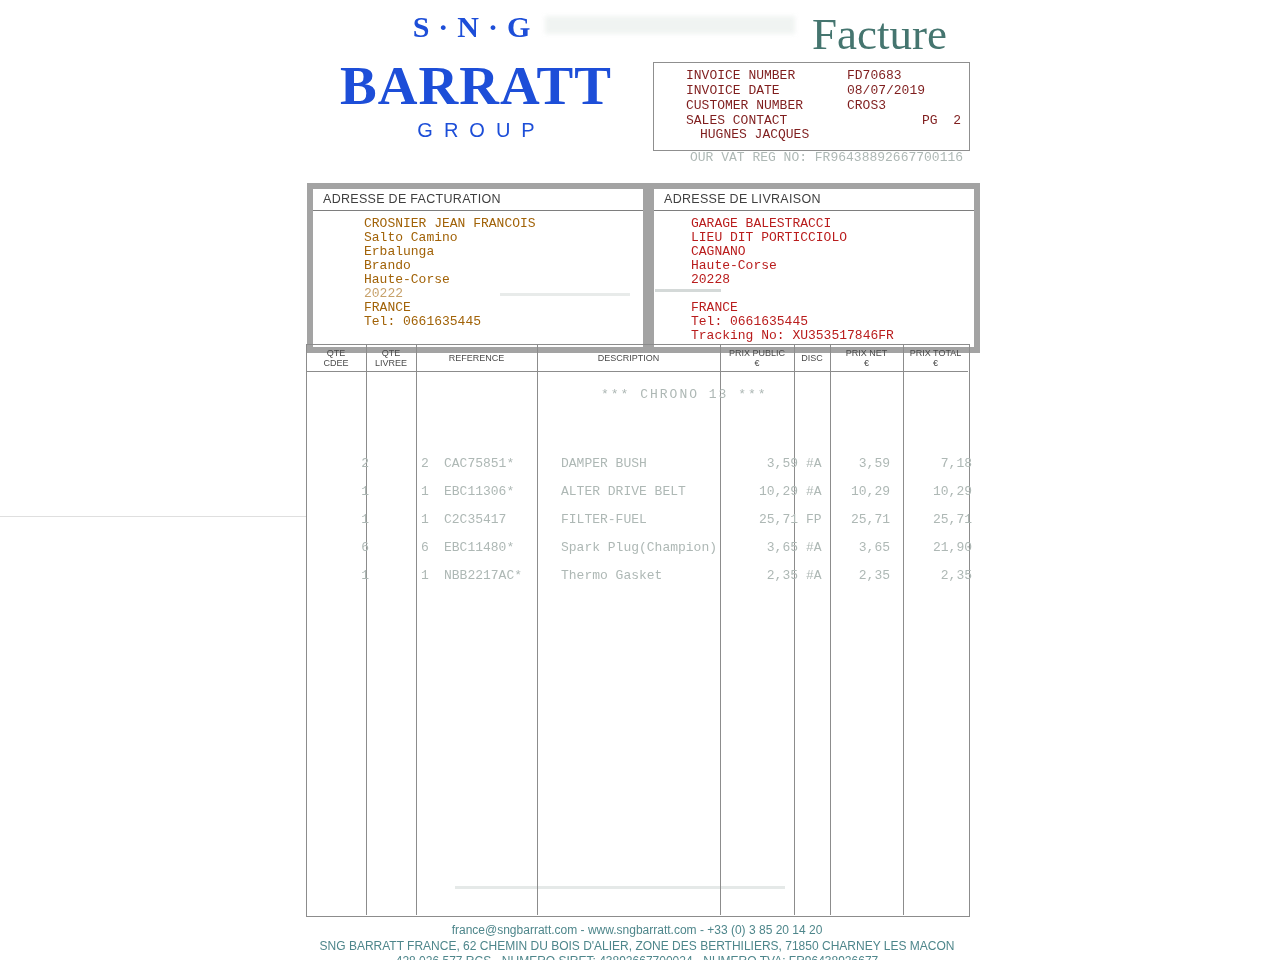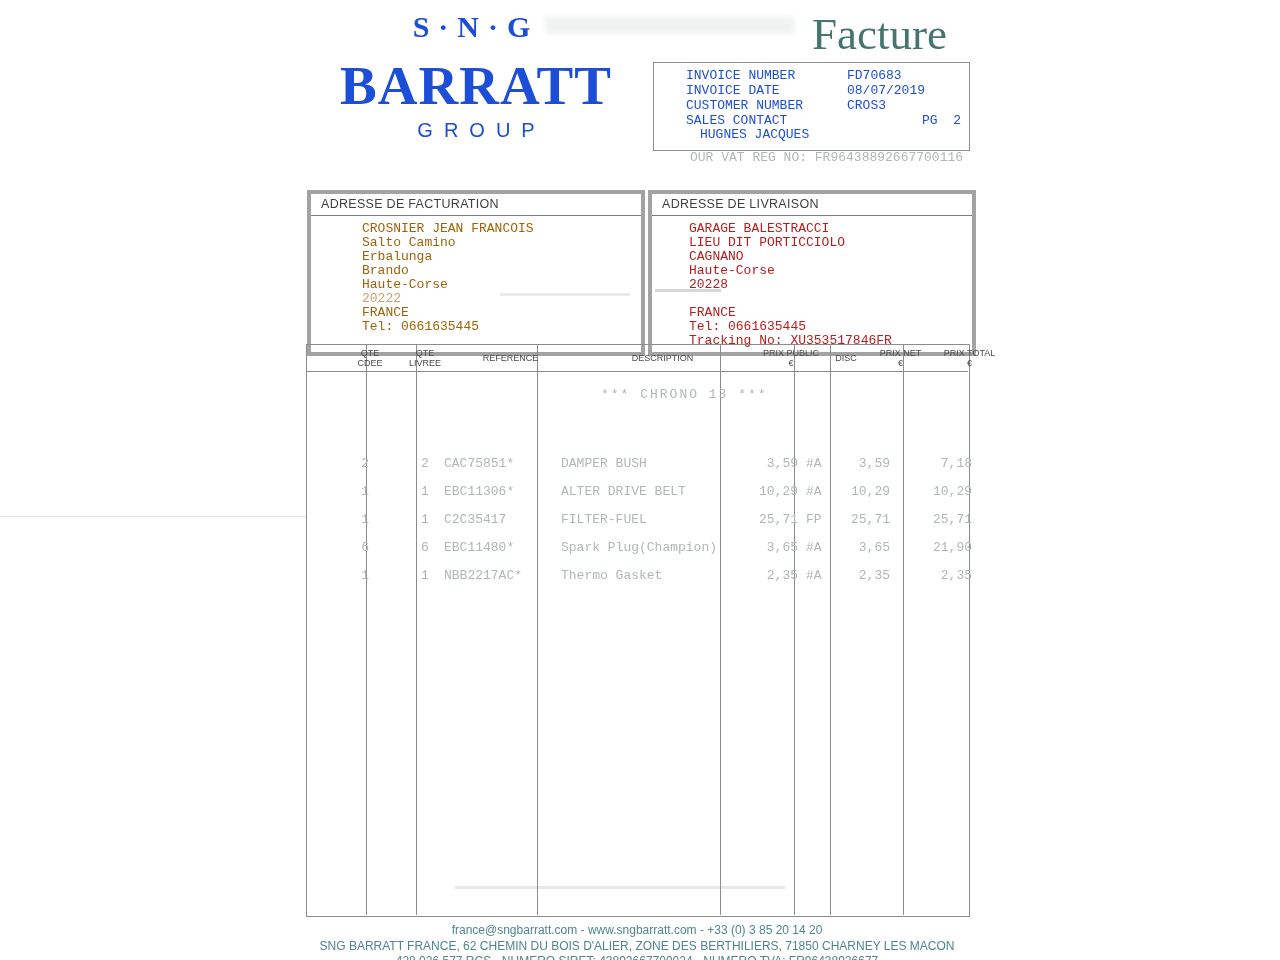--- a/index.html
+++ b/index.html
@@ -19,36 +19,36 @@
   .meta-box{position:absolute;left:653px;top:62px;width:315px;height:87px;border:1px solid #8f8f8f;
             font-size:13px;line-height:13px;}
   .meta-row{position:absolute;left:0;width:100%;height:14px;}
   .meta-label{position:absolute;left:32px;white-space:pre;}
   .meta-value{position:absolute;left:193px;white-space:pre;}
   .meta-page{position:absolute;right:8px;white-space:pre;}
   .meta-name{position:absolute;left:46px;white-space:pre;}
   .vat-line{position:absolute;left:690px;top:150px;font-size:13px;white-space:pre;}
 
   
-  .addr-box{position:absolute;top:190px;height:158px;border:4px solid #a3a3a3;background:transparent;}
+  .addr-box{position:absolute;top:183px;height:158px;border:6px solid #a3a3a3;background:transparent;}
   .addr-box.billing{left:307px;width:330px;}
   .addr-box.shipping{left:648px;width:320px;}
   .addr-title{position:absolute;left:0;top:0;width:100%;height:21px;border-bottom:1px solid #7e7e7e;
               font-size:12.5px;color:#3f3f3f;line-height:21px;text-indent:10px;letter-spacing:.3px;}
   .addr-lines{position:absolute;top:28px;font-size:13px;line-height:14px;}
   .billing .addr-lines{left:51px;}
   .shipping .addr-lines{left:37px;}
   .addr-line{height:14px;white-space:pre;}
 
   
   .grid-outer{position:absolute;left:306px;top:344px;width:662px;height:571px;border:1px solid #8c8c8c;}
   .vline{position:absolute;top:344px;height:571px;width:1px;background:#8c8c8c;}
   .hline-header{position:absolute;left:306px;top:371px;width:662px;height:1px;background:#8c8c8c;}
   .th{position:absolute;top:345px;height:26px;display:flex;align-items:center;justify-content:center;
-      text-align:center;font-size:9px;line-height:10px;color:#4a4a4a;white-space:pre-line;padding-left:34px;}
+      text-align:center;font-size:9px;line-height:10px;color:#4a4a4a;white-space:pre-line;}
   .table-body{position:absolute;left:0;top:0;font-size:13px;}
   .section-title{position:absolute;left:601px;top:387px;white-space:pre;letter-spacing:2px;}
   .t-row{position:absolute;left:0;width:1280px;height:15px;}
   .c-qc{position:absolute;left:306px;width:63px;text-align:right;white-space:pre;}
   .c-ql{position:absolute;left:421px;white-space:pre;}
   .c-ref{position:absolute;left:444px;white-space:pre;}
   .c-desc{position:absolute;left:561px;white-space:pre;}
   .c-pp{position:absolute;left:718px;width:80px;text-align:right;white-space:pre;}
   .c-disc{position:absolute;left:806px;white-space:pre;}
   .c-pn{position:absolute;left:818px;width:72px;text-align:right;white-space:pre;}
@@ -80,21 +80,21 @@
   <div class="artifact a-margin-line"></div>
 
   <div class="brand" style="color: #1d4ed8;">
     <div class="brand-sng">S·N·G</div>
     <div class="brand-barratt">BARRATT</div>
     <div class="brand-group">GROUP</div>
   </div>
 
   <div class="doc-title" style="color: rgb(69, 117, 111);">Facture</div>
 
-  <div class="meta-box mono" style="color: #1d4ed8;">
+  <div class="meta-box mono" style="color: #7f1d1d;">
     <div class="meta-row" style="top:6px;">
       <span class="meta-label">INVOICE NUMBER</span>
       <span class="meta-value">FD70683</span>
     </div>
     <div class="meta-row" style="top:21px;">
       <span class="meta-label">INVOICE DATE</span>
       <span class="meta-value">08/07/2019</span>
     </div>
     <div class="meta-row" style="top:36px;">
       <span class="meta-label">CUSTOMER NUMBER</span>

